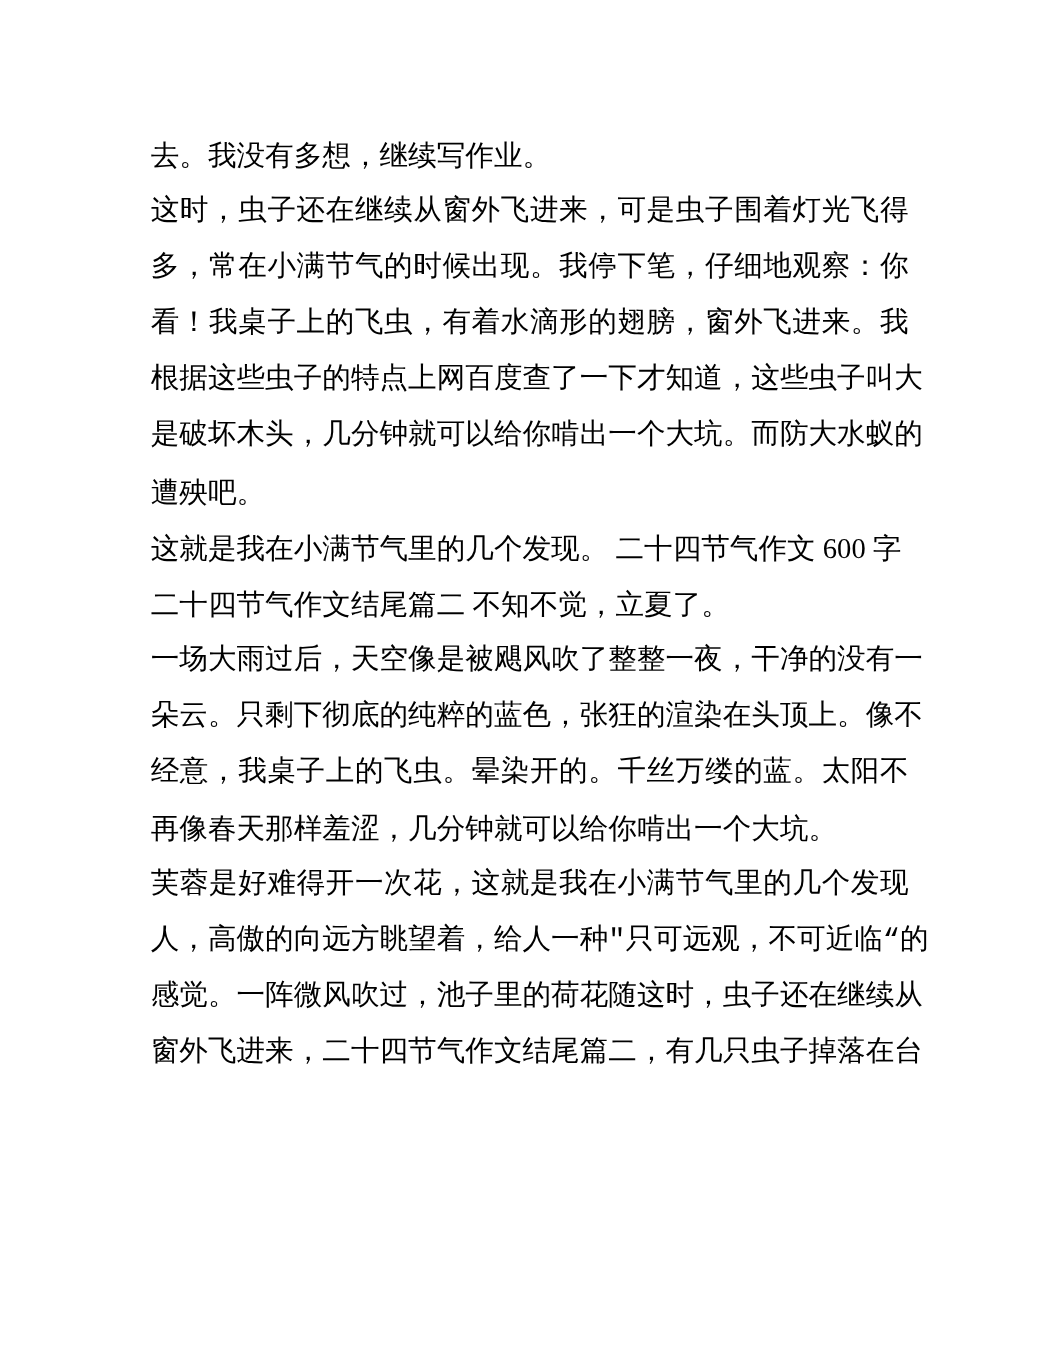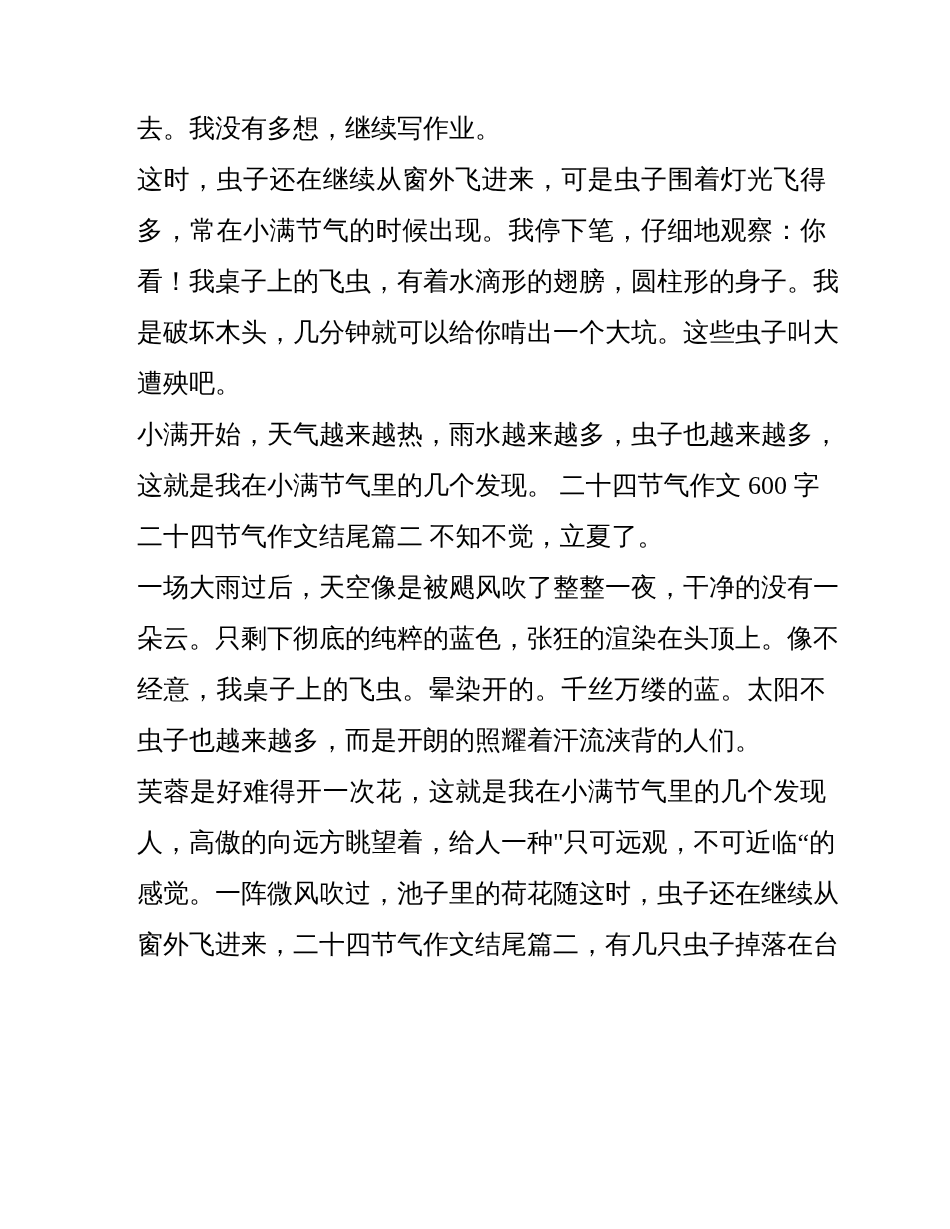--- a/index.html
+++ b/index.html
@@ -12,75 +12,76 @@
     width: 950px;
     height: 1229px;
     background: #ffffff;
     color: #000000;
     font-family: "Liberation Serif", "DejaVu Serif", serif;
     overflow: hidden;
   }
   .content {
     position: absolute;
     left: 137px;
-    top: 103px;
+    top: 116px;
     width: 689px;
   }
   .para {
     margin: 0;
     padding: 0;
   }
   .line {
     font-size: 26px;
     line-height: 51px;
     height: 51px;
     white-space: nowrap;
     color: #000000;
   }
   .just {
     text-align: justify;
     text-align-last: justify;
+    font-family: Liberation Mono, monospace;
   }
   .end {
     text-align: left;
     text-align-last: left;
   }
 </style>
 </head>
 <body>
 
 <div class="page">
   <div class="content">
 
     <div class="para">
       <div class="line end">去。我没有多想，继续写作业。</div>
     </div>
 
     <div class="para">
       <div class="line just">这时，虫子还在继续从窗外飞进来，可是虫子围着灯光飞得</div>
       <div class="line just">多，常在小满节气的时候出现。我停下笔，仔细地观察：你</div>
-      <div class="line just">看！我桌子上的飞虫，有着水滴形的翅膀，圆柱形的身子。我</div>
-      <div class="line just">是破坏木头，几分钟就可以给你啃出一个大坑。这些虫子叫大</div>
+      <div class="line just">看！我桌子上的飞虫，有着水滴形的翅膀，窗外飞进来。我</div>
+      <div class="line just">根据这些虫子的特点上网百度查了一下才知道，这些虫子叫大</div>
+      <div class="line just">是破坏木头，几分钟就可以给你啃出一个大坑。而防大水蚁的</div>
       <div class="line end">遭殃吧。</div>
     </div>
 
     <div class="para">
-      <div class="line just">小满开始，天气越来越热，雨水越来越多，虫子也越来越多，</div>
       <div class="line end">这就是我在小满节气里的几个发现。 二十四节气作文 600 字</div>
     </div>
 
     <div class="para">
       <div class="line end">二十四节气作文结尾篇二 不知不觉，立夏了。</div>
     </div>
 
     <div class="para">
       <div class="line just">一场大雨过后，天空像是被飓风吹了整整一夜，干净的没有一</div>
       <div class="line just">朵云。只剩下彻底的纯粹的蓝色，张狂的渲染在头顶上。像不</div>
       <div class="line just">经意，我桌子上的飞虫。晕染开的。千丝万缕的蓝。太阳不</div>
-      <div class="line end">虫子也越来越多，而是开朗的照耀着汗流浃背的人们。</div>
+      <div class="line end">再像春天那样羞涩，几分钟就可以给你啃出一个大坑。</div>
     </div>
 
     <div class="para">
       <div class="line just">芙蓉是好难得开一次花，这就是我在小满节气里的几个发现</div>
       <div class="line just">人，高傲的向远方眺望着，给人一种"只可远观，不可近临“的</div>
       <div class="line just">感觉。一阵微风吹过，池子里的荷花随这时，虫子还在继续从</div>
       <div class="line just">窗外飞进来，二十四节气作文结尾篇二，有几只虫子掉落在台</div>
     </div>
 
   </div>

